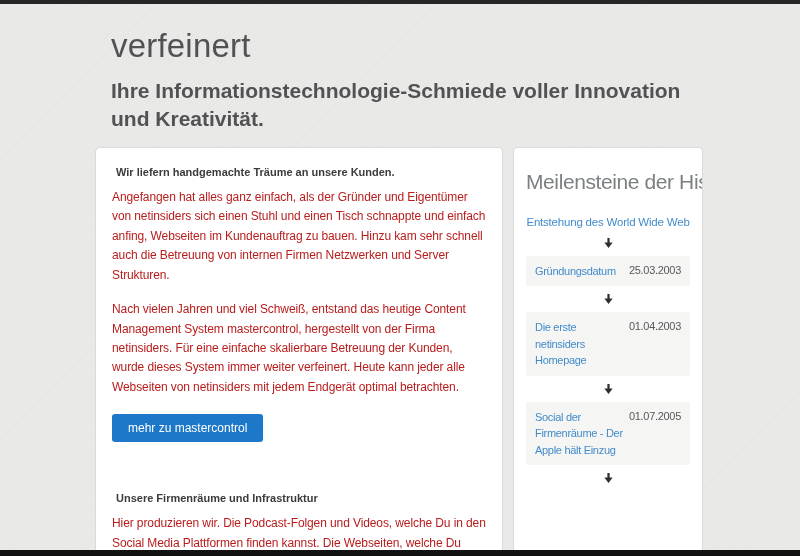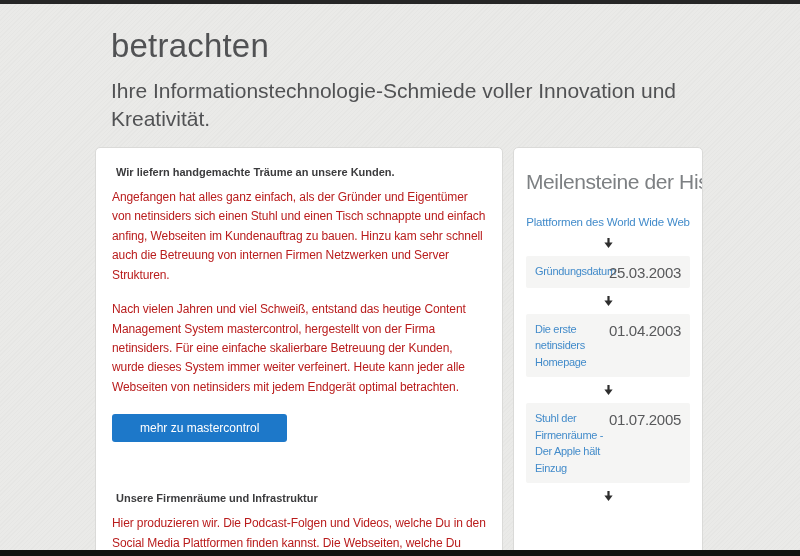--- a/index.html
+++ b/index.html
@@ -18,71 +18,71 @@
   }
   .top-bar{position:absolute;top:0;left:0;right:0;height:4px;background:#262626;z-index:30;}
   .bottom-bar{position:absolute;bottom:0;left:0;right:0;height:6px;background:#111;z-index:30;}
   .page{padding:4px 0 0 95px;}
   header{margin-left:16px;}
   h1.site-title{
     font-size:33px;font-weight:400;color:#515254;
     margin:24px 0 13px;line-height:1.1;letter-spacing:.2px;
   }
   .subtitle{
-    font-size:21px;font-weight:400;color:#515254;
+    font-size:21px;font-weight:700;color:#515254;
     max-width:600px;line-height:1.3;margin:0 0 15px;
   }
   .content{display:flex;align-items:flex-start;gap:10px;}
   .card{
     background:#fff;border:1px solid #dadad8;border-radius:5px;
     min-height:440px;
   }
   .main-card{width:408px;padding:18px 16px;}
   .side-card{width:190px;padding:14px 12px;overflow:hidden;}
   .main-card h2{
     font-size:11px;font-weight:700;color:#3b3b3d;margin:0 4px 10px;
   }
   .main-card p{
     font-size:12px;color:#b91c1c;line-height:1.62;margin:0 0 15px;
     letter-spacing:-.1px;
   }
   .btn{
     display:inline-block;background:var(--accent);color:#fff;
-    font-size:12px;line-height:1;padding:8px 28px;border-radius:3px;
+    font-size:12px;line-height:1;padding:8px 16px;border-radius:3px;
     text-decoration:none;cursor:pointer;margin-top:2px;
   }
   .section2{margin-top:50px;}
   .side-heading{
     font-size:21px;font-weight:400;color:#7d8083;
     margin:8px 0 18px;white-space:nowrap;letter-spacing:-.4px;
   }
   .intro-link-wrap{text-align:center;margin:0 0 4px;}
   a.blue-link{color:var(--link);text-decoration:none;font-size:11.5px;letter-spacing:-.2px;}
   .arrow-wrap{text-align:center;margin:7px 0;height:12px;line-height:0;}
   .milestone-row{
     display:flex;justify-content:space-between;align-items:flex-start;
     background:#f5f5f4;padding:7px 9px;border-radius:2px;
   }
   .m-label{
     color:var(--link);font-size:11px;line-height:1.5;flex:1;min-width:0;
     text-decoration:none;letter-spacing:-.3px;cursor:pointer;
   }
   .m-date{
-    color:#58595b;font-size:15px;white-space:nowrap;margin-left:5px;
+    color:#58595b;font-size:11px;white-space:nowrap;margin-left:5px;
     letter-spacing:-.3px;padding-top:1px;text-align:right;
   }
 </style>
 </head>
 <body>
 
 <div class="top-bar"></div>
 
 <div class="page">
   <header>
-    <h1 class="site-title">betrachten</h1>
+    <h1 class="site-title">verfeinert</h1>
     <p class="subtitle">Ihre Informationstechnologie-Schmiede voller Innovation und Kreativität.</p>
   </header>
 
   <div class="content">
 
     <main class="card main-card">
       <section>
         <h2>Wir liefern handgemachte Träume an unsere Kunden.</h2>
         <p>Angefangen hat alles ganz einfach, als der Gründer und Eigentümer von netinsiders sich einen Stuhl und einen Tisch schnappte und einfach anfing, Webseiten im Kundenauftrag zu bauen. Hinzu kam sehr schnell auch die Betreuung von internen Firmen Netzwerken und Server Strukturen.</p>
         <p>Nach vielen Jahren und viel Schweiß, entstand das heutige Content Management System mastercontrol, hergestellt von der Firma netinsiders. Für eine einfache skalierbare Betreuung der Kunden, wurde dieses System immer weiter verfeinert. Heute kann jeder alle Webseiten von netinsiders mit jedem Endgerät optimal betrachten.</p>
@@ -91,21 +91,21 @@
       <section class="section2">
         <h2>Unsere Firmenräume und Infrastruktur</h2>
         <p>Hier produzieren wir. Die Podcast-Folgen und Videos, welche Du in den Social Media Plattformen finden kannst. Die Webseiten, welche Du über Suchmaschinen findest. Und Newsletter, welche Du über Dein Smartphone abruft.</p>
 
       </section>
     </main>
 
     <aside class="card side-card">
       <h2 class="side-heading">Meilensteine der Historie</h2>
       <div class="intro-link-wrap">
-        <a class="blue-link">Plattformen des World Wide Web</a>
+        <a class="blue-link">Entstehung des World Wide Web</a>
       </div>
       <div id="timeline">
   <div class="arrow-wrap">
     <svg width="13" height="12" viewBox="0 0 13 12" aria-hidden="true">
       <rect x="5.4" y="1" width="2.2" height="5" fill="#2e2e2e"></rect>
       <polygon points="2.4,5.6 10.6,5.6 6.5,11" fill="#2e2e2e"></polygon>
     </svg>
   </div>
 
   <div class="milestone-row">
@@ -126,21 +126,21 @@
   </div>
 
   <div class="arrow-wrap">
     <svg width="13" height="12" viewBox="0 0 13 12" aria-hidden="true">
       <rect x="5.4" y="1" width="2.2" height="5" fill="#2e2e2e"></rect>
       <polygon points="2.4,5.6 10.6,5.6 6.5,11" fill="#2e2e2e"></polygon>
     </svg>
   </div>
 
   <div class="milestone-row">
-    <a class="m-label">Stuhl der Firmenräume - Der Apple hält Einzug</a>
+    <a class="m-label">Social der Firmenräume - Der Apple hält Einzug</a>
     <span class="m-date">01.07.2005</span>
   </div>
 
   <div class="arrow-wrap">
     <svg width="13" height="12" viewBox="0 0 13 12" aria-hidden="true">
       <rect x="5.4" y="1" width="2.2" height="5" fill="#2e2e2e"></rect>
       <polygon points="2.4,5.6 10.6,5.6 6.5,11" fill="#2e2e2e"></polygon>
     </svg>
   </div>
 

